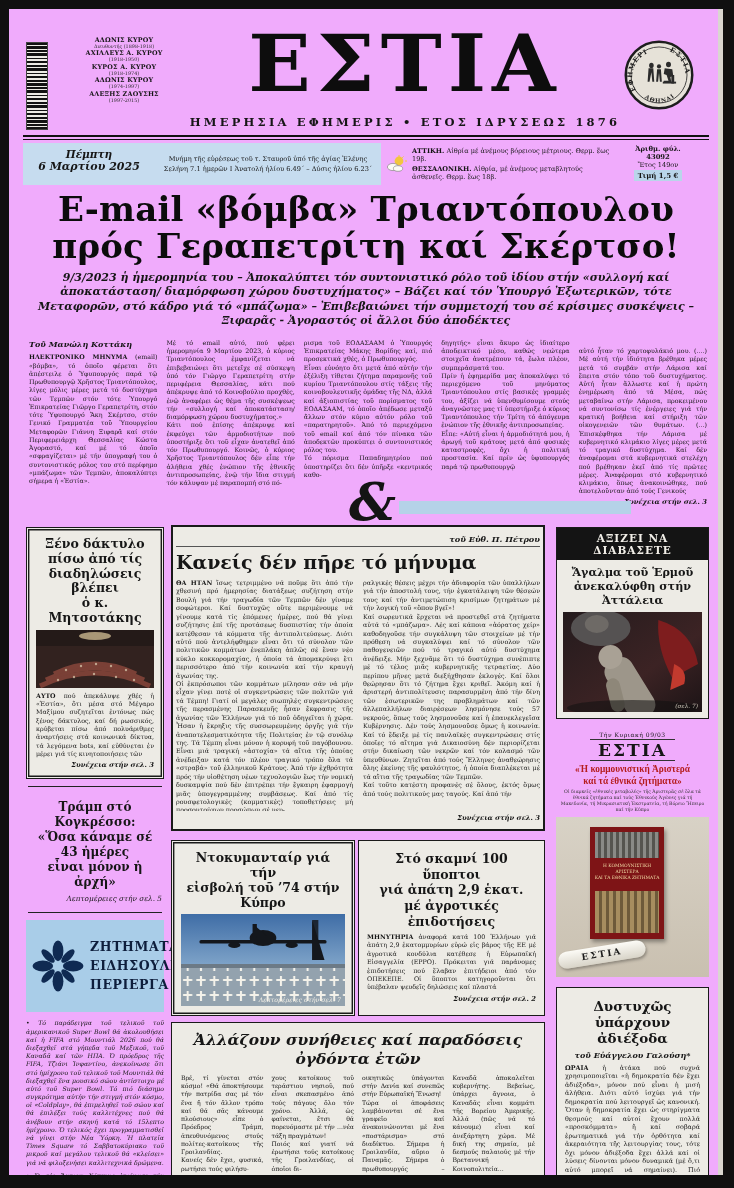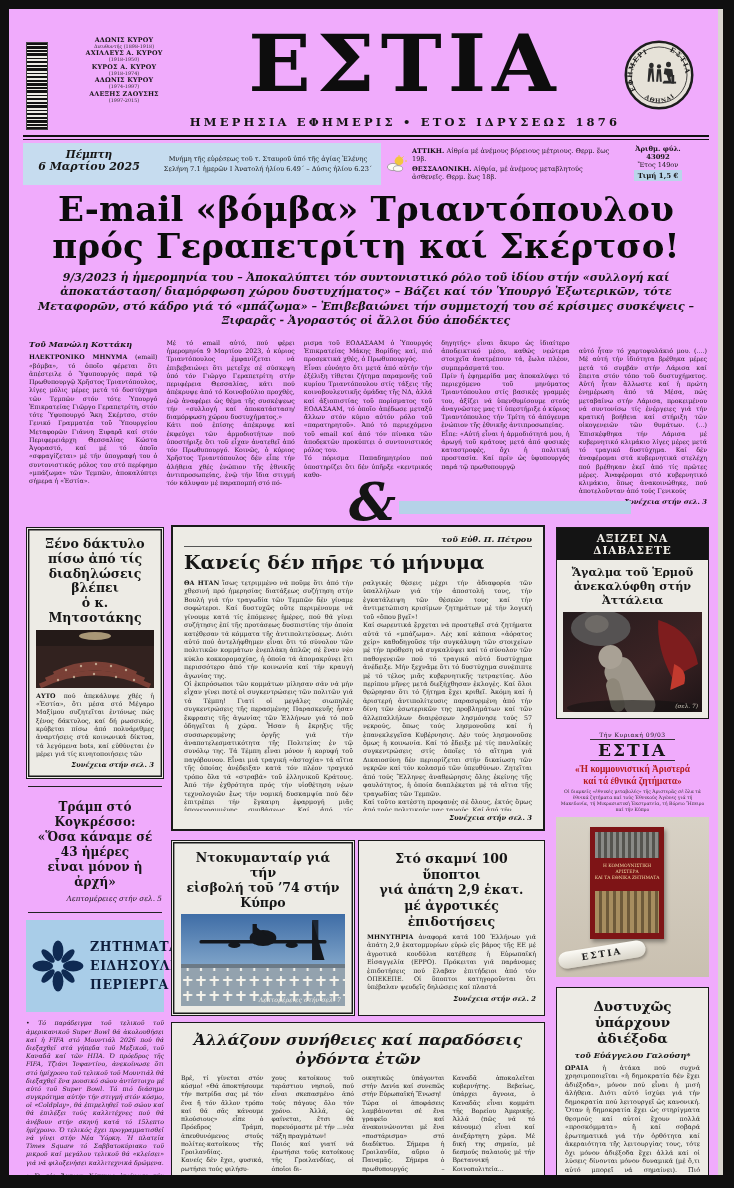--- a/index.html
+++ b/index.html
@@ -69,21 +69,21 @@
   .trump h3{margin:0;text-align:center;font-size:12px;line-height:1.25;white-space:pre-line;}
   .details{font-size:7.3px;font-style:italic;text-align:right;margin-top:4px;}
   .pennies{margin-top:4px;background:#a9cde8;display:flex;align-items:center;gap:6px;padding:8px 6px;height:76px;box-sizing:content-box;}
   .rosette{width:52px;height:52px;flex:0 0 auto;}
   .plabels{font-size:12.5px;font-weight:bold;letter-spacing:.6px;line-height:1.5;color:#0e1e3c;}
   .bullets{margin-top:7px;font-size:6.2px;font-style:italic;line-height:1.32;text-align:justify;height:232px;overflow:hidden;}
   .bullets p{margin:0 0 5px;white-space:pre-line;}
 
   
   .col-center{position:absolute;left:162px;top:516px;width:374px;}
-  .petrou{border-width:2.2px;padding:7px 11px;}
+  .petrou{border-width:2.2px;padding:7px 3px;}
   .pby{font-size:8.2px;font-weight:bold;font-style:italic;text-align:right;border-bottom:1px solid #555;padding-bottom:2px;}
   .petrou h2{margin:4px 0 6px;font-size:19px;font-weight:900;}
   .pcols{display:flex;gap:10px;height:232px;overflow:hidden;}
   .pc{flex:1;font-size:6.35px;line-height:1.33;text-align:justify;white-space:pre-line;}
   .crow{display:flex;gap:3px;margin-top:9px;align-items:stretch;}
   .doc{width:184px;box-sizing:border-box;}
   .doc h3{margin:0 0 4px;text-align:center;font-size:12.5px;line-height:1.2;white-space:pre-line;}
   .cemetery{height:92px;}
   .ccap{position:absolute;right:4px;bottom:3px;font-size:6.3px;font-style:italic;color:#f2efe6;}
   .skamni{flex:1;box-sizing:border-box;}

